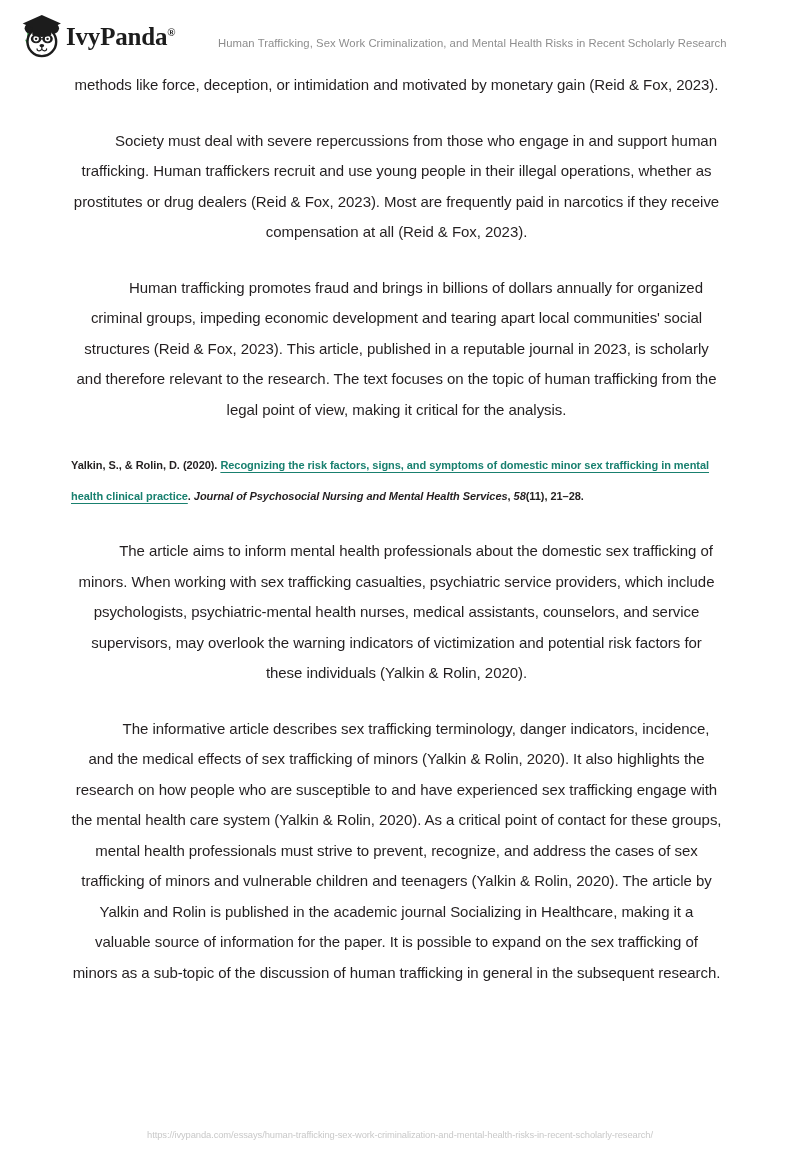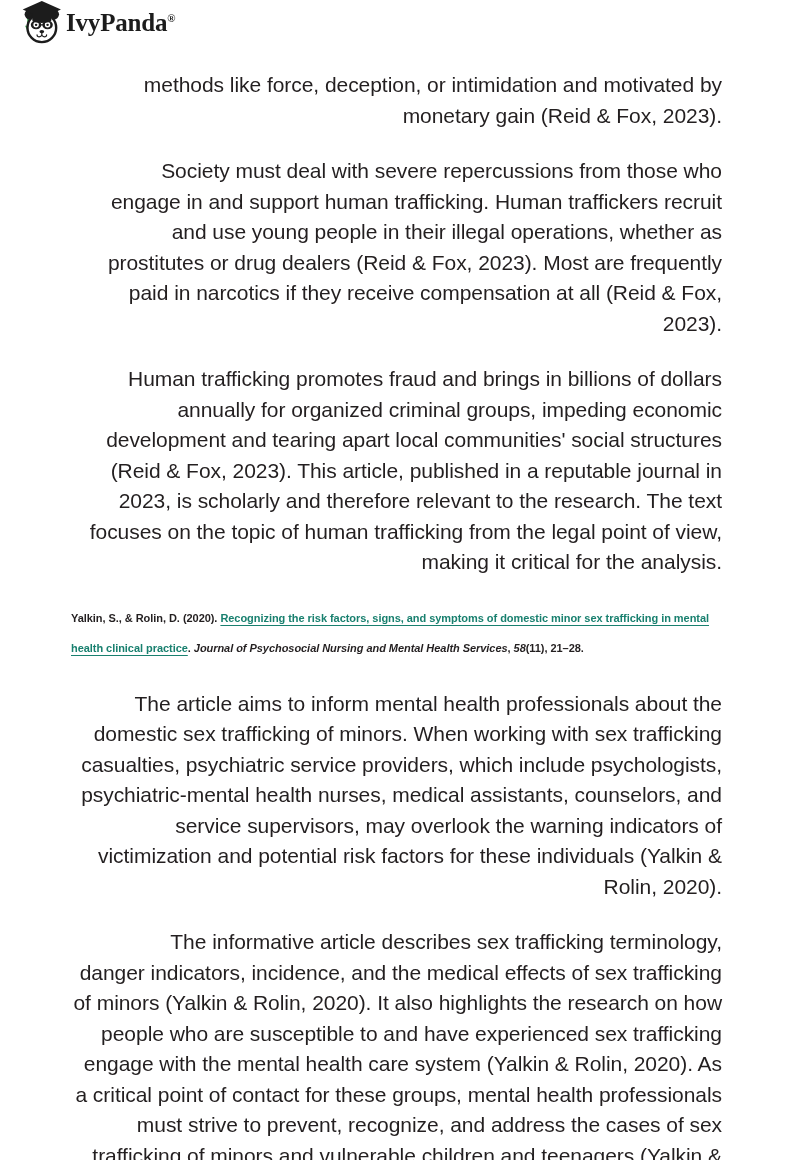--- a/index.html
+++ b/index.html
@@ -22,21 +22,21 @@
   }
 
   
   .page-header {
     position: absolute;
     top: 0;
     left: 0;
     width: 772px;
     height: 58px;
     display: flex;
-    align-items: flex-start;
+    align-items: flex-end;
   }
   .brand {
     display: flex;
     align-items: center;
     margin-left: 14px;
     width: 180px;
   }
   .brand-mark {
     width: 48px;
     height: 44px;
@@ -70,24 +70,24 @@
 
   
   .content {
     position: absolute;
     left: 71px;
     top: 70px;
     width: 651px;
   }
   p.para {
     margin: 0 0 25px 0;
-    font-size: 21px;
+    font-size: 15px;
     line-height: 30.5px;
     color: #231f20;
-    text-align: right;
+    text-align: center;
     letter-spacing: -0.05px;
   }
   p.para .indent {
     display: inline-block;
     width: 39px;
   }
   p.citation {
     margin: 0 0 25px 0;
     font-size: 11px;
     line-height: 30.5px;
@@ -156,32 +156,36 @@
 
         <ellipse cx="58" cy="66" rx="5" ry="3.4" fill="#1c1c1c"></ellipse>
         <path d="M58 69 L58 74 M58 74 C52 80 48 76 48 73 M58 74 C64 80 68 76 68 73" stroke="#1c1c1c" stroke-width="2.6" fill="none" stroke-linecap="round"></path>
 
         <polygon points="58,2 98,20 58,38 18,20" fill="#1c1c1c"></polygon>
         <path d="M38 27 L38 42 C38 50 78 50 78 42 L78 27" fill="#1c1c1c"></path>
       </svg>
       <span class="brand-name"><span>IvyPanda</span><span class="brand-reg">®</span></span>
     </div>
 
+    <div class="header-title">Human Trafficking, Sex Work Criminalization, and Mental Health Risks in Recent Scholarly Research</div>
   </div>
 
   <div class="content">
 
     <p class="para"><span>methods like force, deception, or intimidation and motivated by monetary gain (Reid &amp; Fox, 2023).</span></p>
 
     <p class="para"><span class="indent"></span><span>Society must deal with severe repercussions from those who engage in and support human trafficking. Human traffickers recruit and use young people in their illegal operations, whether as prostitutes or drug dealers (Reid &amp; Fox, 2023). Most are frequently paid in narcotics if they receive compensation at all (Reid &amp; Fox, 2023).</span></p>
 
     <p class="para"><span class="indent"></span><span>Human trafficking promotes fraud and brings in billions of dollars annually for organized criminal groups, impeding economic development and tearing apart local communities' social structures (Reid &amp; Fox, 2023). This article, published in a reputable journal in 2023, is scholarly and therefore relevant to the research. The text focuses on the topic of human trafficking from the legal point of view, making it critical for the analysis.</span></p>
 
     <p class="citation"><span class="indent"></span><span>Yalkin, S., &amp; Rolin, D. (2020). </span><a class="cite-link" href="#">Recognizing the risk factors, signs, and symptoms of domestic minor sex trafficking in mental health clinical practice</a><span>.&nbsp;</span><span class="cite-journal">Journal of Psychosocial Nursing and Mental Health Services</span><span>, </span><span class="cite-vol">58</span><span>(11), 21–28.</span></p>
 
     <p class="para"><span class="indent"></span><span>The article aims to inform mental health professionals about the domestic sex trafficking of minors. When working with sex trafficking casualties, psychiatric service providers, which include psychologists, psychiatric-mental health nurses, medical assistants, counselors, and service supervisors, may overlook the warning indicators of victimization and potential risk factors for these individuals (Yalkin &amp; Rolin, 2020).</span></p>
 
     <p class="para"><span class="indent"></span><span>The informative article describes sex trafficking terminology, danger indicators, incidence, and the medical effects of sex trafficking of minors (Yalkin &amp; Rolin, 2020). It also highlights the research on how people who are susceptible to and have experienced sex trafficking engage with the mental health care system (Yalkin &amp; Rolin, 2020). As a critical point of contact for these groups, mental health professionals must strive to prevent, recognize, and address the cases of sex trafficking of minors and vulnerable children and teenagers (Yalkin &amp; Rolin, 2020). The article by Yalkin and Rolin is published in the academic journal Socializing in Healthcare, making it a valuable source of information for the paper. It is possible to expand on the sex trafficking of minors as a sub-topic of the discussion of human trafficking in general in the subsequent research.</span></p>
 
   </div>
 
+  <div class="page-footer">
+    <span class="footer-url">https://ivypanda.com/essays/human-trafficking-sex-work-criminalization-and-mental-health-risks-in-recent-scholarly-research/</span>
+  </div>
 
 </div>
 
 </body></html>

